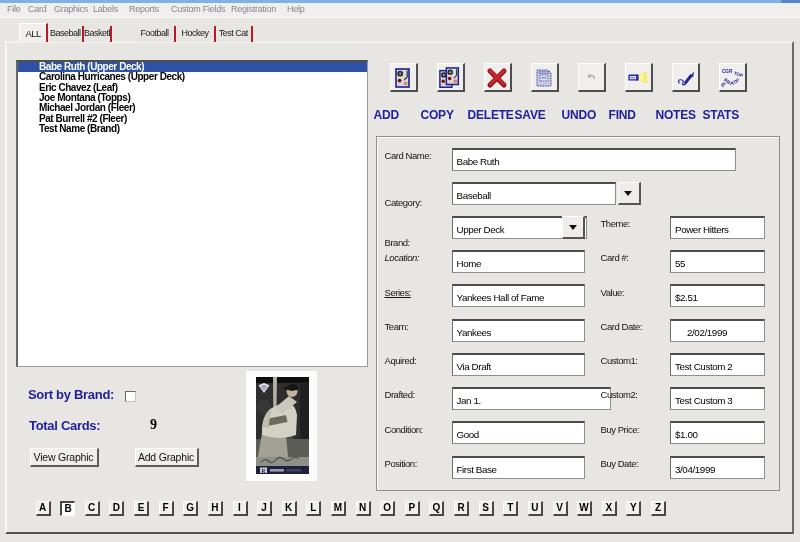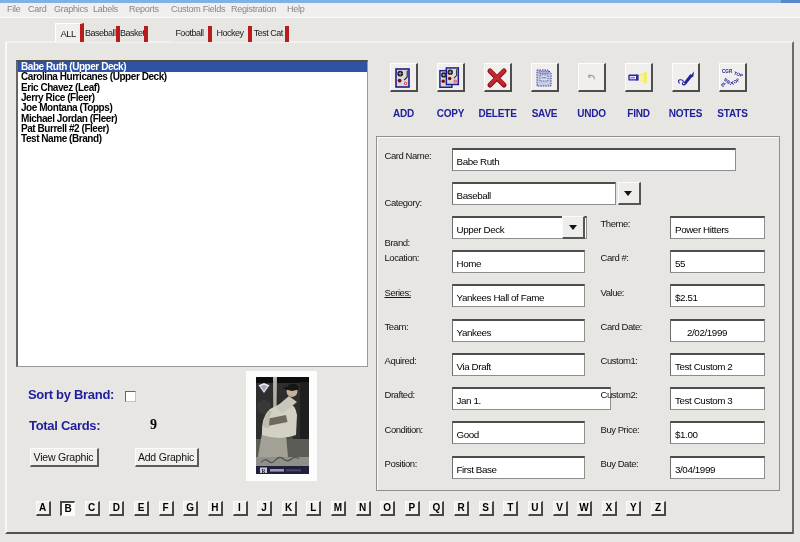--- a/index.html
+++ b/index.html
@@ -6,33 +6,33 @@
 body{position:relative;background:#e7e6e3;font-family:"Liberation Sans",sans-serif;}
 .abs{position:absolute;}
 .bluebar{left:0;top:0;width:800px;height:3px;background:#7db3e4;}
 .bluebar2{left:781px;top:0;width:19px;height:3px;background:#5787c8;}
 .menubar{left:0;top:3px;width:800px;height:15px;background:#f0efee;border-bottom:1px solid #fafaf9;}
 .mi{position:absolute;top:4px;font-size:9px;color:#85858b;letter-spacing:-0.25px;}
 .page{left:5px;top:41px;width:789px;height:493px;background:#e7e6e3;
  border-left:2px solid #f8f8f7;border-top:2px solid #f2f1f0;
  border-right:2px solid #6b6b6b;border-bottom:2px solid #515151;}
 .tab{position:absolute;font-size:9px;color:#1a1a1a;text-align:center;
- border-right:4px solid #b91c1c;background:#e7e6e3;letter-spacing:-0.5px;white-space:nowrap;overflow:hidden;margin-left:36px;}
+ border-right:2px solid #b91c1c;background:#e7e6e3;letter-spacing:-0.5px;white-space:nowrap;overflow:hidden;}
 .tabsel{background:#f0efec;border-left:1px solid #fff;border-top:1px solid #fff;font-size:9.5px;}
 .listbox{left:16px;top:60px;width:352px;height:307px;background:#fff;
  border-top:2px solid #4d4d4d;border-left:2px solid #666;
  border-right:1px solid #9a9a9a;border-bottom:1px solid #9a9a9a;}
 .li{height:10.35px;line-height:10.6px;font-size:10px;font-weight:bold;color:#000;
- padding-left:3px;letter-spacing:-0.45px;white-space:nowrap;}
+ padding-left:21px;letter-spacing:-0.45px;white-space:nowrap;}
 .lisel{background:#2e53a5;color:#fff;}
 .tbtn{position:absolute;width:28px;height:29px;background:#f0efed;
  border-top:1px solid #fdfdfd;border-left:1px solid #fdfdfd;
  border-right:2px solid #4e4e4e;border-bottom:2px solid #4e4e4e;
  text-align:center;padding-top:3px;}
-.tlab{position:absolute;width:60px;text-align:center;font-size:10px;font-weight:bold;
+.tlab{position:absolute;width:60px;font-size:12px;font-weight:bold;
  color:#20209d;letter-spacing:-0.2px;}
 .gbox{left:376px;top:136px;width:404px;height:355px;border:1px solid #8f8f8f;
  box-shadow:1px 1px 0 #fbfbfa inset;}
 .flab{position:absolute;font-size:9.5px;color:#141414;letter-spacing:-0.45px;}
 .inp{position:absolute;background:#fff;height:23px;
  border-top:2px solid #4d4d4d;border-left:1px solid #6f6f6f;
  border-right:1px solid #8e8e8e;border-bottom:1px solid #8e8e8e;
  font-size:9.8px;color:#000;letter-spacing:-0.4px;line-height:23px;padding-left:4px;white-space:nowrap;}
 .dbtn{position:absolute;width:23px;height:23px;background:#eeedeb;
  border-top:1px solid #fcfcfc;border-left:1px solid #fcfcfc;
@@ -72,21 +72,20 @@
 <div class="tab tabsel" style="left:18.7px;top:23px;width:29.8px;height:19px;line-height:19px;">ALL</div>
 <div class="tab" style="left:48.5px;top:26px;width:35.5px;height:16px;line-height:15px;">Baseball</div>
 <div class="tab" style="left:84.0px;top:26px;width:28px;height:16px;line-height:15px;">Basketball</div>
 <div class="tab" style="left:134.8px;top:26px;width:41.19999999999999px;height:16px;line-height:15px;">Football</div>
 <div class="tab" style="left:176.0px;top:26px;width:39.80000000000001px;height:16px;line-height:15px;">Hockey</div>
 <div class="tab" style="left:215.8px;top:26px;width:37.099999999999994px;height:16px;line-height:15px;text-align:center;">Test Cat</div>
 <div class="abs listbox">
     <div class="li lisel">Babe Ruth (Upper Deck)</div>
     <div class="li">Carolina Hurricanes (Upper Deck)</div>
     <div class="li">Eric Chavez (Leaf)</div>
-    <div class="li">Jerry Rice (Fleer)</div>
     <div class="li">Joe Montana (Topps)</div>
     <div class="li">Michael Jordan (Fleer)</div>
     <div class="li">Pat Burrell #2 (Fleer)</div>
     <div class="li">Test Name (Brand)</div>
   </div>
 <div class="tbtn" style="left:389.5px;top:63px;"><svg width="22" height="22" viewBox="0 0 22 22">
       <g transform="translate(3,1)">
 <rect x="1" y="1" width="13" height="18" fill="#d9d9d9" stroke="#1d1d8f" stroke-width="1.6"></rect>
 <circle cx="5.2" cy="5.6" r="2.9" fill="#111"></circle>
 <circle cx="5.2" cy="5.6" r="1.1" fill="#eee"></circle>
@@ -169,21 +168,21 @@
 <div class="flab" style="left:384.5px;top:198px;line-height:10px;">Category:</div>
 <div class="inp" style="left:451.5px;top:181.7px;width:164.5px;">Baseball</div>
 <div class="dbtn" style="left:617.5px;top:182.2px;">
     <div class="arr"></div>
   </div>
 <div class="flab" style="left:384.5px;top:230px;line-height:10px;margin-top:8px;">Brand:</div>
 <div class="inp" style="left:451.5px;top:215.9px;width:135px;">Upper Deck</div>
 <div class="dbtn" style="left:562px;top:216.4px;">
     <div class="arr"></div>
   </div>
-<div class="flab" style="left:384.5px;top:253.4px;line-height:10px;">Location:</div>
+<div class="flab" style="left:384.5px;top:253.4px;line-height:10px;font-style:italic;">Location:</div>
 <div class="inp" style="left:451.5px;top:250.2px;width:133.5px;">Home</div>
 <div class="flab" style="left:384.5px;top:287.6px;line-height:10px;text-decoration:underline;">Series:</div>
 <div class="inp" style="left:451.5px;top:284.4px;width:133.5px;">Yankees Hall of Fame</div>
 <div class="flab" style="left:384.5px;top:321.8px;line-height:10px;">Team:</div>
 <div class="inp" style="left:451.5px;top:318.6px;width:133.5px;">Yankees</div>
 <div class="flab" style="left:384.5px;top:356.0px;line-height:10px;">Aquired:</div>
 <div class="inp" style="left:451.5px;top:352.8px;width:133.5px;">Via Draft</div>
 <div class="flab" style="left:384.5px;top:390.2px;line-height:10px;">Drafted:</div>
 <div class="inp" style="left:451.5px;top:387.0px;width:159px;">Jan 1.</div>
 <div class="flab" style="left:384.5px;top:424.5px;line-height:10px;">Condition:</div>

